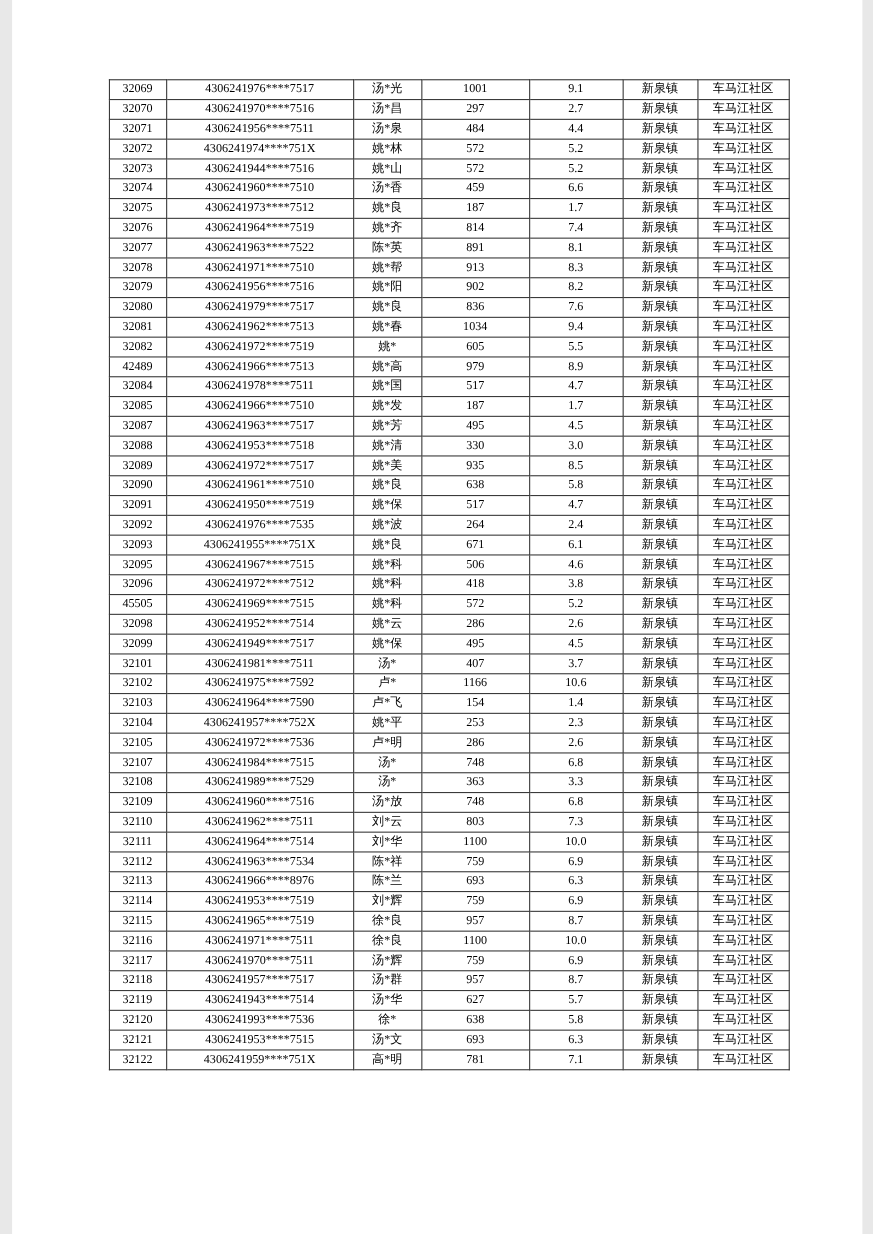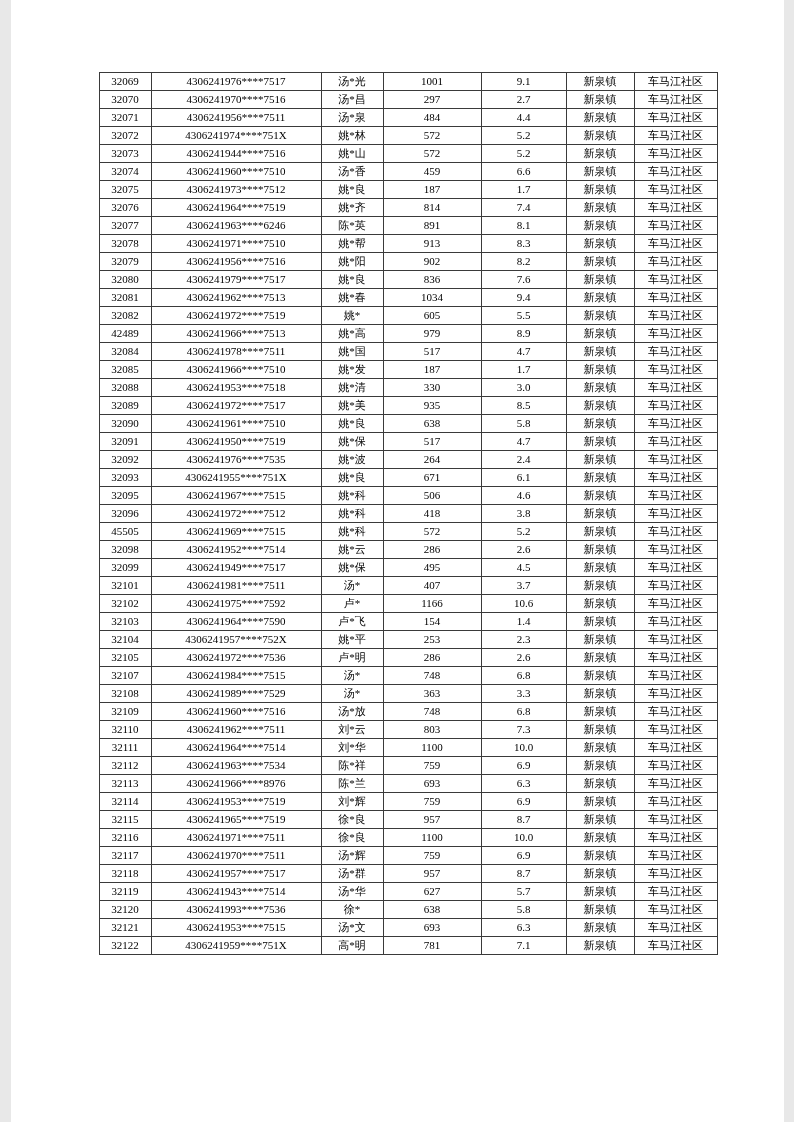--- a/index.html
+++ b/index.html
@@ -127,21 +127,21 @@
           <td>32076</td>
           <td>4306241964****7519</td>
           <td>姚*齐</td>
           <td>814</td>
           <td>7.4</td>
           <td>新泉镇</td>
           <td>车马江社区</td>
         </tr>
         <tr>
           <td>32077</td>
-          <td>4306241963****6246</td>
+          <td>4306241963****7522</td>
           <td>陈*英</td>
           <td>891</td>
           <td>8.1</td>
           <td>新泉镇</td>
           <td>车马江社区</td>
         </tr>
         <tr>
           <td>32078</td>
           <td>4306241971****7510</td>
           <td>姚*帮</td>
@@ -207,20 +207,29 @@
         <tr>
           <td>32085</td>
           <td>4306241966****7510</td>
           <td>姚*发</td>
           <td>187</td>
           <td>1.7</td>
           <td>新泉镇</td>
           <td>车马江社区</td>
         </tr>
         <tr>
+          <td>32087</td>
+          <td>4306241963****7517</td>
+          <td>姚*芳</td>
+          <td>495</td>
+          <td>4.5</td>
+          <td>新泉镇</td>
+          <td>车马江社区</td>
+        </tr>
+        <tr>
           <td>32088</td>
           <td>4306241953****7518</td>
           <td>姚*清</td>
           <td>330</td>
           <td>3.0</td>
           <td>新泉镇</td>
           <td>车马江社区</td>
         </tr>
         <tr>
           <td>32089</td>

